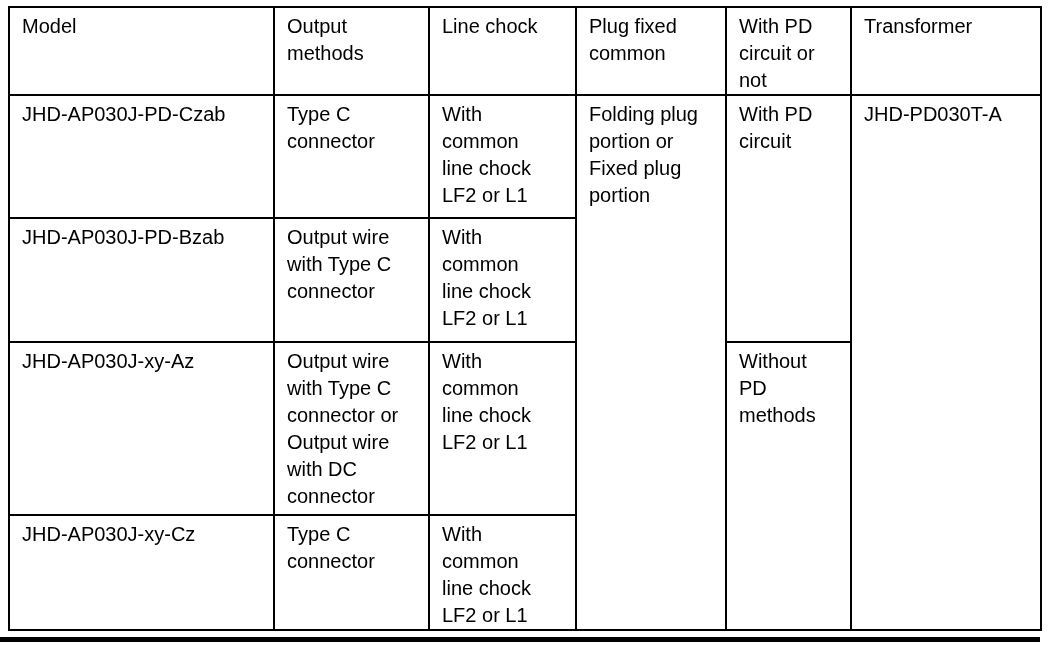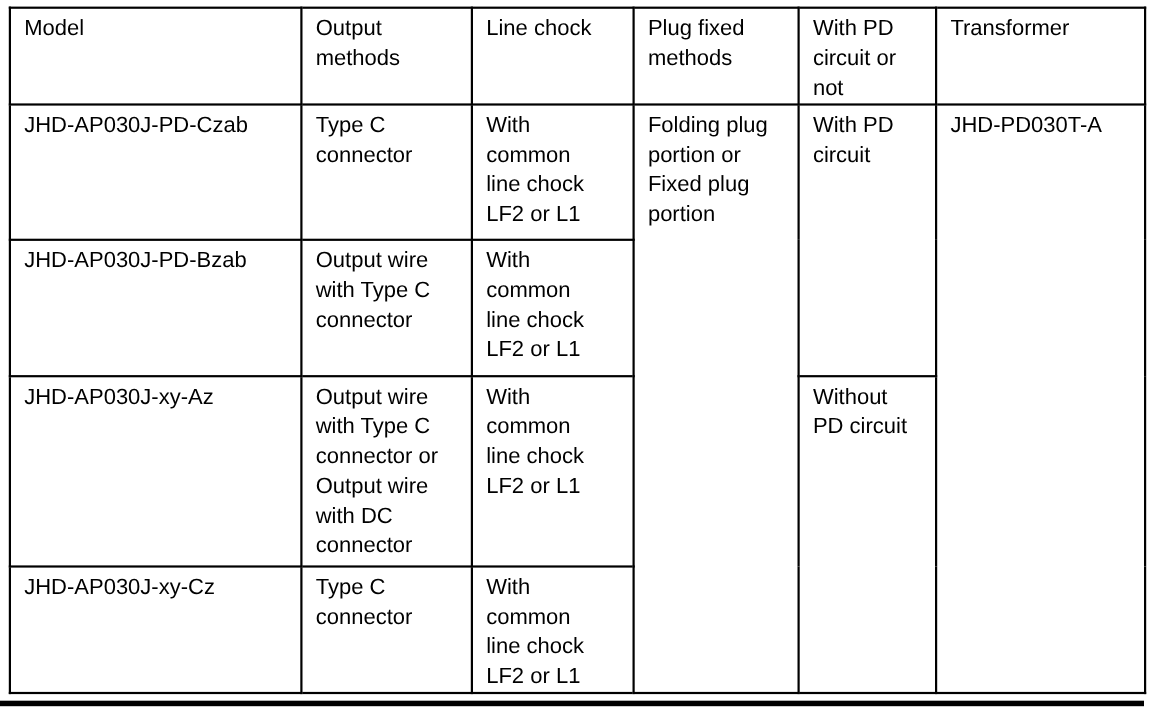--- a/index.html
+++ b/index.html
@@ -70,21 +70,21 @@
     <col class="col-pd">
     <col class="col-transformer">
   </colgroup>
   <thead>
     <tr class="row-header">
       <th>Model</th>
       <th>Output
 methods</th>
       <th>Line chock</th>
       <th>Plug fixed
-methods</th>
+common</th>
       <th>With PD
 circuit or
 not</th>
       <th>Transformer</th>
     </tr>
   </thead>
   <tbody>
     <tr class="row-1">
       <td>JHD-AP030J-PD-Czab</td>
       <td>Type C
@@ -117,21 +117,21 @@
 with Type C
 connector or
 Output wire
 with DC
 connector</td>
       <td>With
 common
 line chock
 LF2 or L1</td>
       <td rowspan="2">Without
-PD circuit</td>
+PD methods</td>
     </tr>
     <tr class="row-4">
       <td>JHD-AP030J-xy-Cz</td>
       <td>Type C
 connector</td>
       <td>With
 common
 line chock
 LF2 or L1</td>
     </tr>

